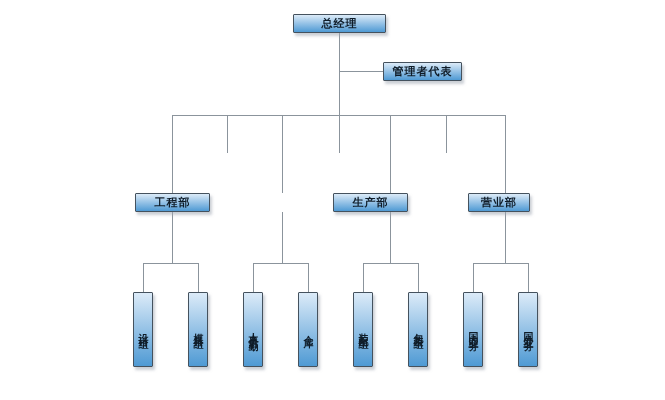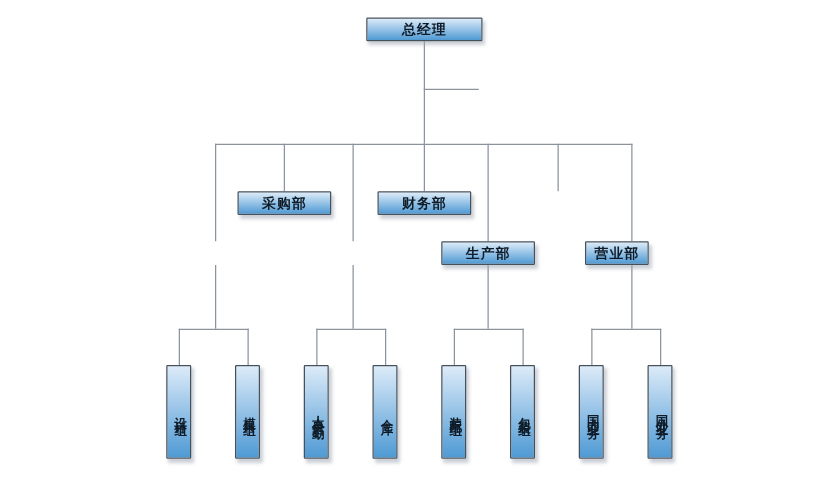--- a/index.html
+++ b/index.html
@@ -60,32 +60,32 @@
   <div class="line v" style="left:253px;top:263px;height:29px"></div>
   <div class="line v" style="left:308px;top:263px;height:29px"></div>
   <div class="line v" style="left:363px;top:263px;height:29px"></div>
   <div class="line v" style="left:418px;top:263px;height:29px"></div>
   <div class="line v" style="left:473px;top:263px;height:29px"></div>
   <div class="line v" style="left:528px;top:263px;height:29px"></div>
 
   <div class="node h" style="left:293px;top:14px;width:93px;height:19px">
     <span class="lbl">总经理</span>
   </div>
-
-  <div class="node h" style="left:190px;top:153px;width:75px;height:19px">
-    <span class="lbl">采购部</span>
-  </div>
-  <div class="node h" style="left:302px;top:153px;width:75px;height:19px">
-    <span class="lbl">财务部</span>
+  <div class="node h" style="left:383px;top:62px;width:79px;height:19px">
+    <span class="lbl">管理者代表</span>
   </div>
 
-  <div class="node h" style="left:353px;top:193px;width:75px;height:19px">
+
+  <div class="node h" style="left:135px;top:193px;width:75px;height:19px">
+    <span class="lbl">工程部</span>
+  </div>
+  <div class="node h" style="left:333px;top:193px;width:75px;height:19px">
     <span class="lbl">生产部</span>
   </div>
-  <div class="node h" style="left:468px;top:193px;width:51px;height:19px">
+  <div class="node h" style="left:468px;top:193px;width:62px;height:19px">
     <span class="lbl">营业部</span>
   </div>
 
   <div class="node v" style="left:133px;top:292px;width:20px;height:75px">
     <span class="lbl">设计组</span>
   </div>
   <div class="node v" style="left:188px;top:292px;width:20px;height:75px">
     <span class="lbl">模具组</span>
   </div>
   <div class="node v" style="left:243px;top:292px;width:20px;height:75px">

